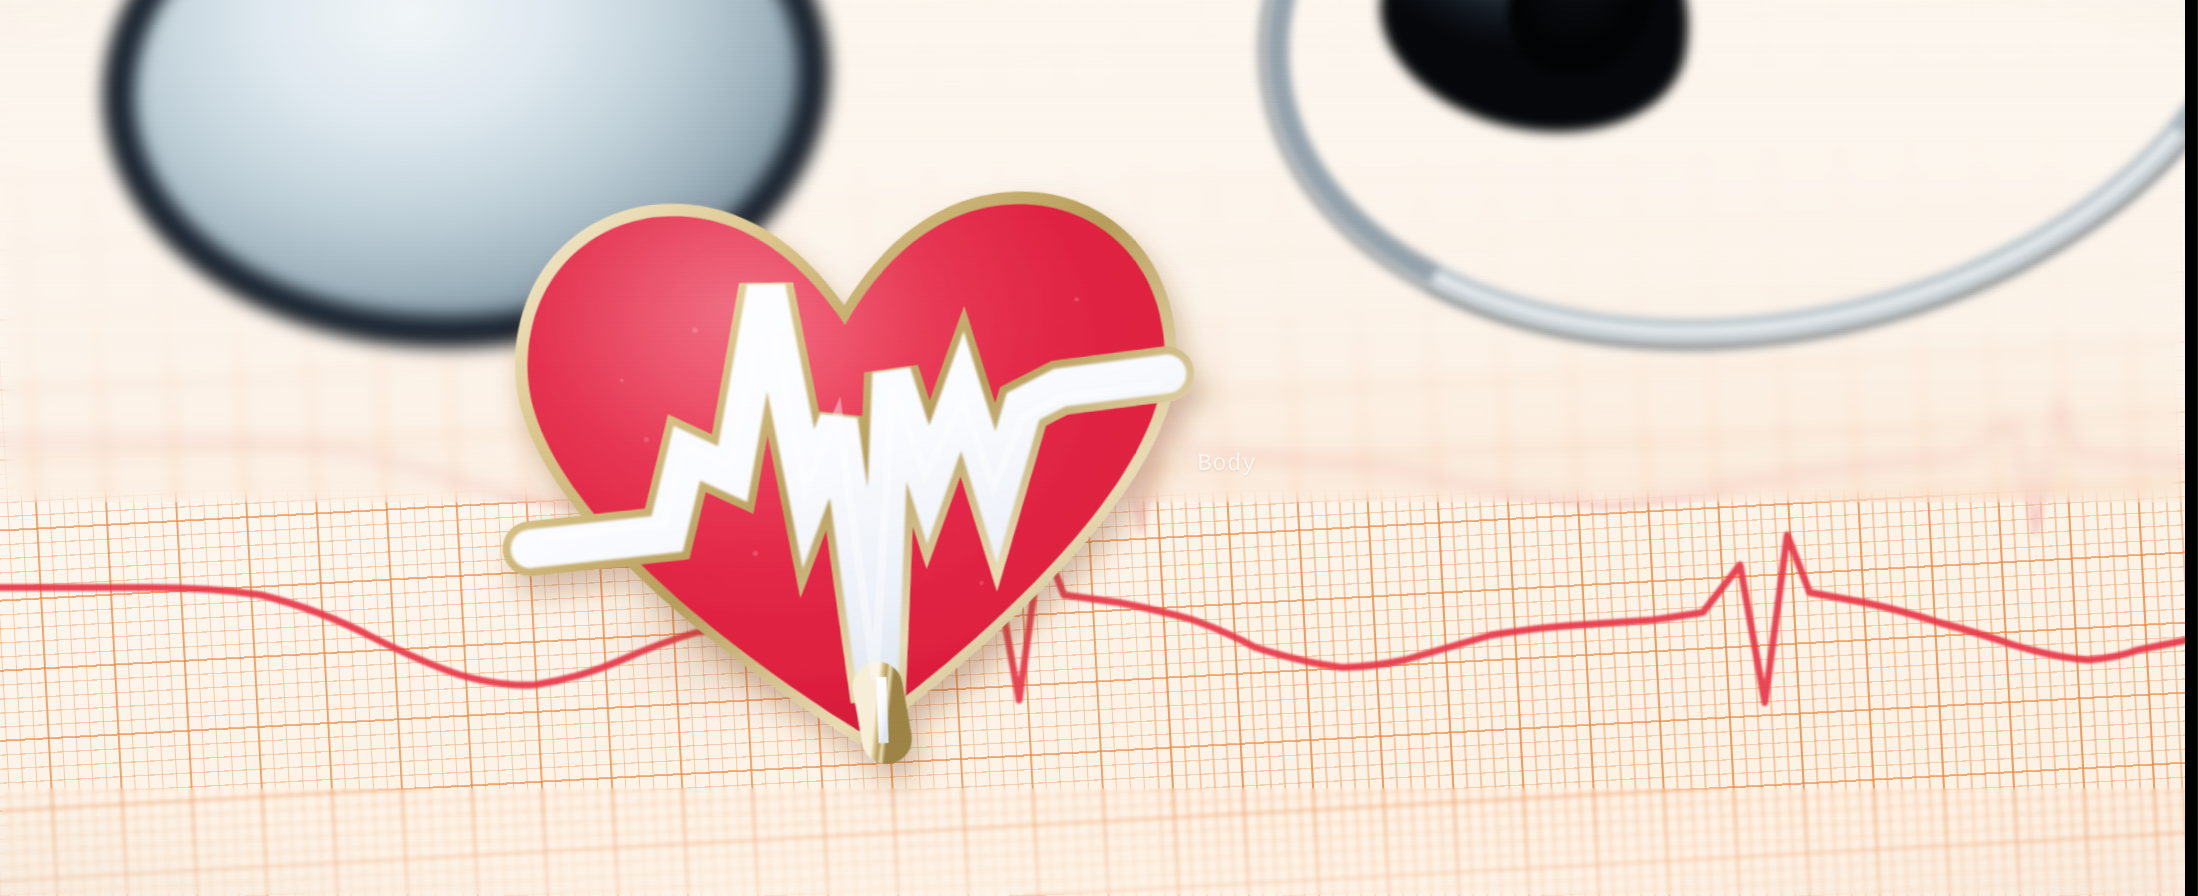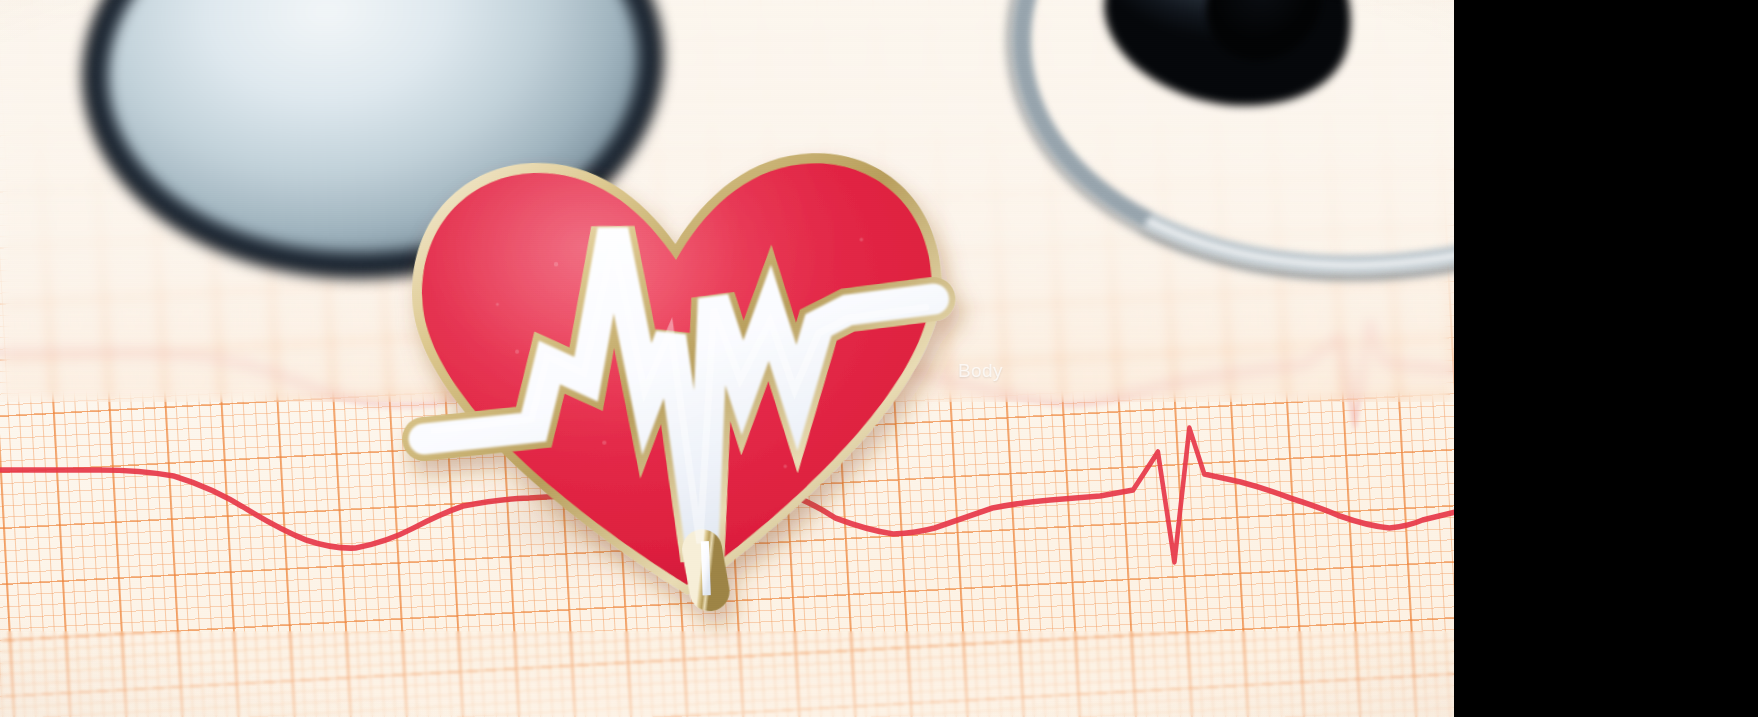--- a/index.html
+++ b/index.html
@@ -1,22 +1,22 @@
 <!DOCTYPE html>
 <html><head>
 <meta charset="utf-8">
 <title>Heart ECG Pin Photo</title>
 <style>
   html,body{margin:0;padding:0;background:#000;}
   *{box-sizing:border-box;}
   .stage{
     position:relative;
-    width:1454px;height:717px;
+    width:1748px;height:717px;
     overflow:hidden;
-    font-family:Liberation Sans, sans-serif;
+    font-family:Liberation Mono, monospace;
     background:#4d7c0f;
   }
 
   
   .paper{
     position:absolute;inset:0;
     background:
       linear-gradient(172deg,
         #f3efea 0%,
         #fbf6ef 14%,

